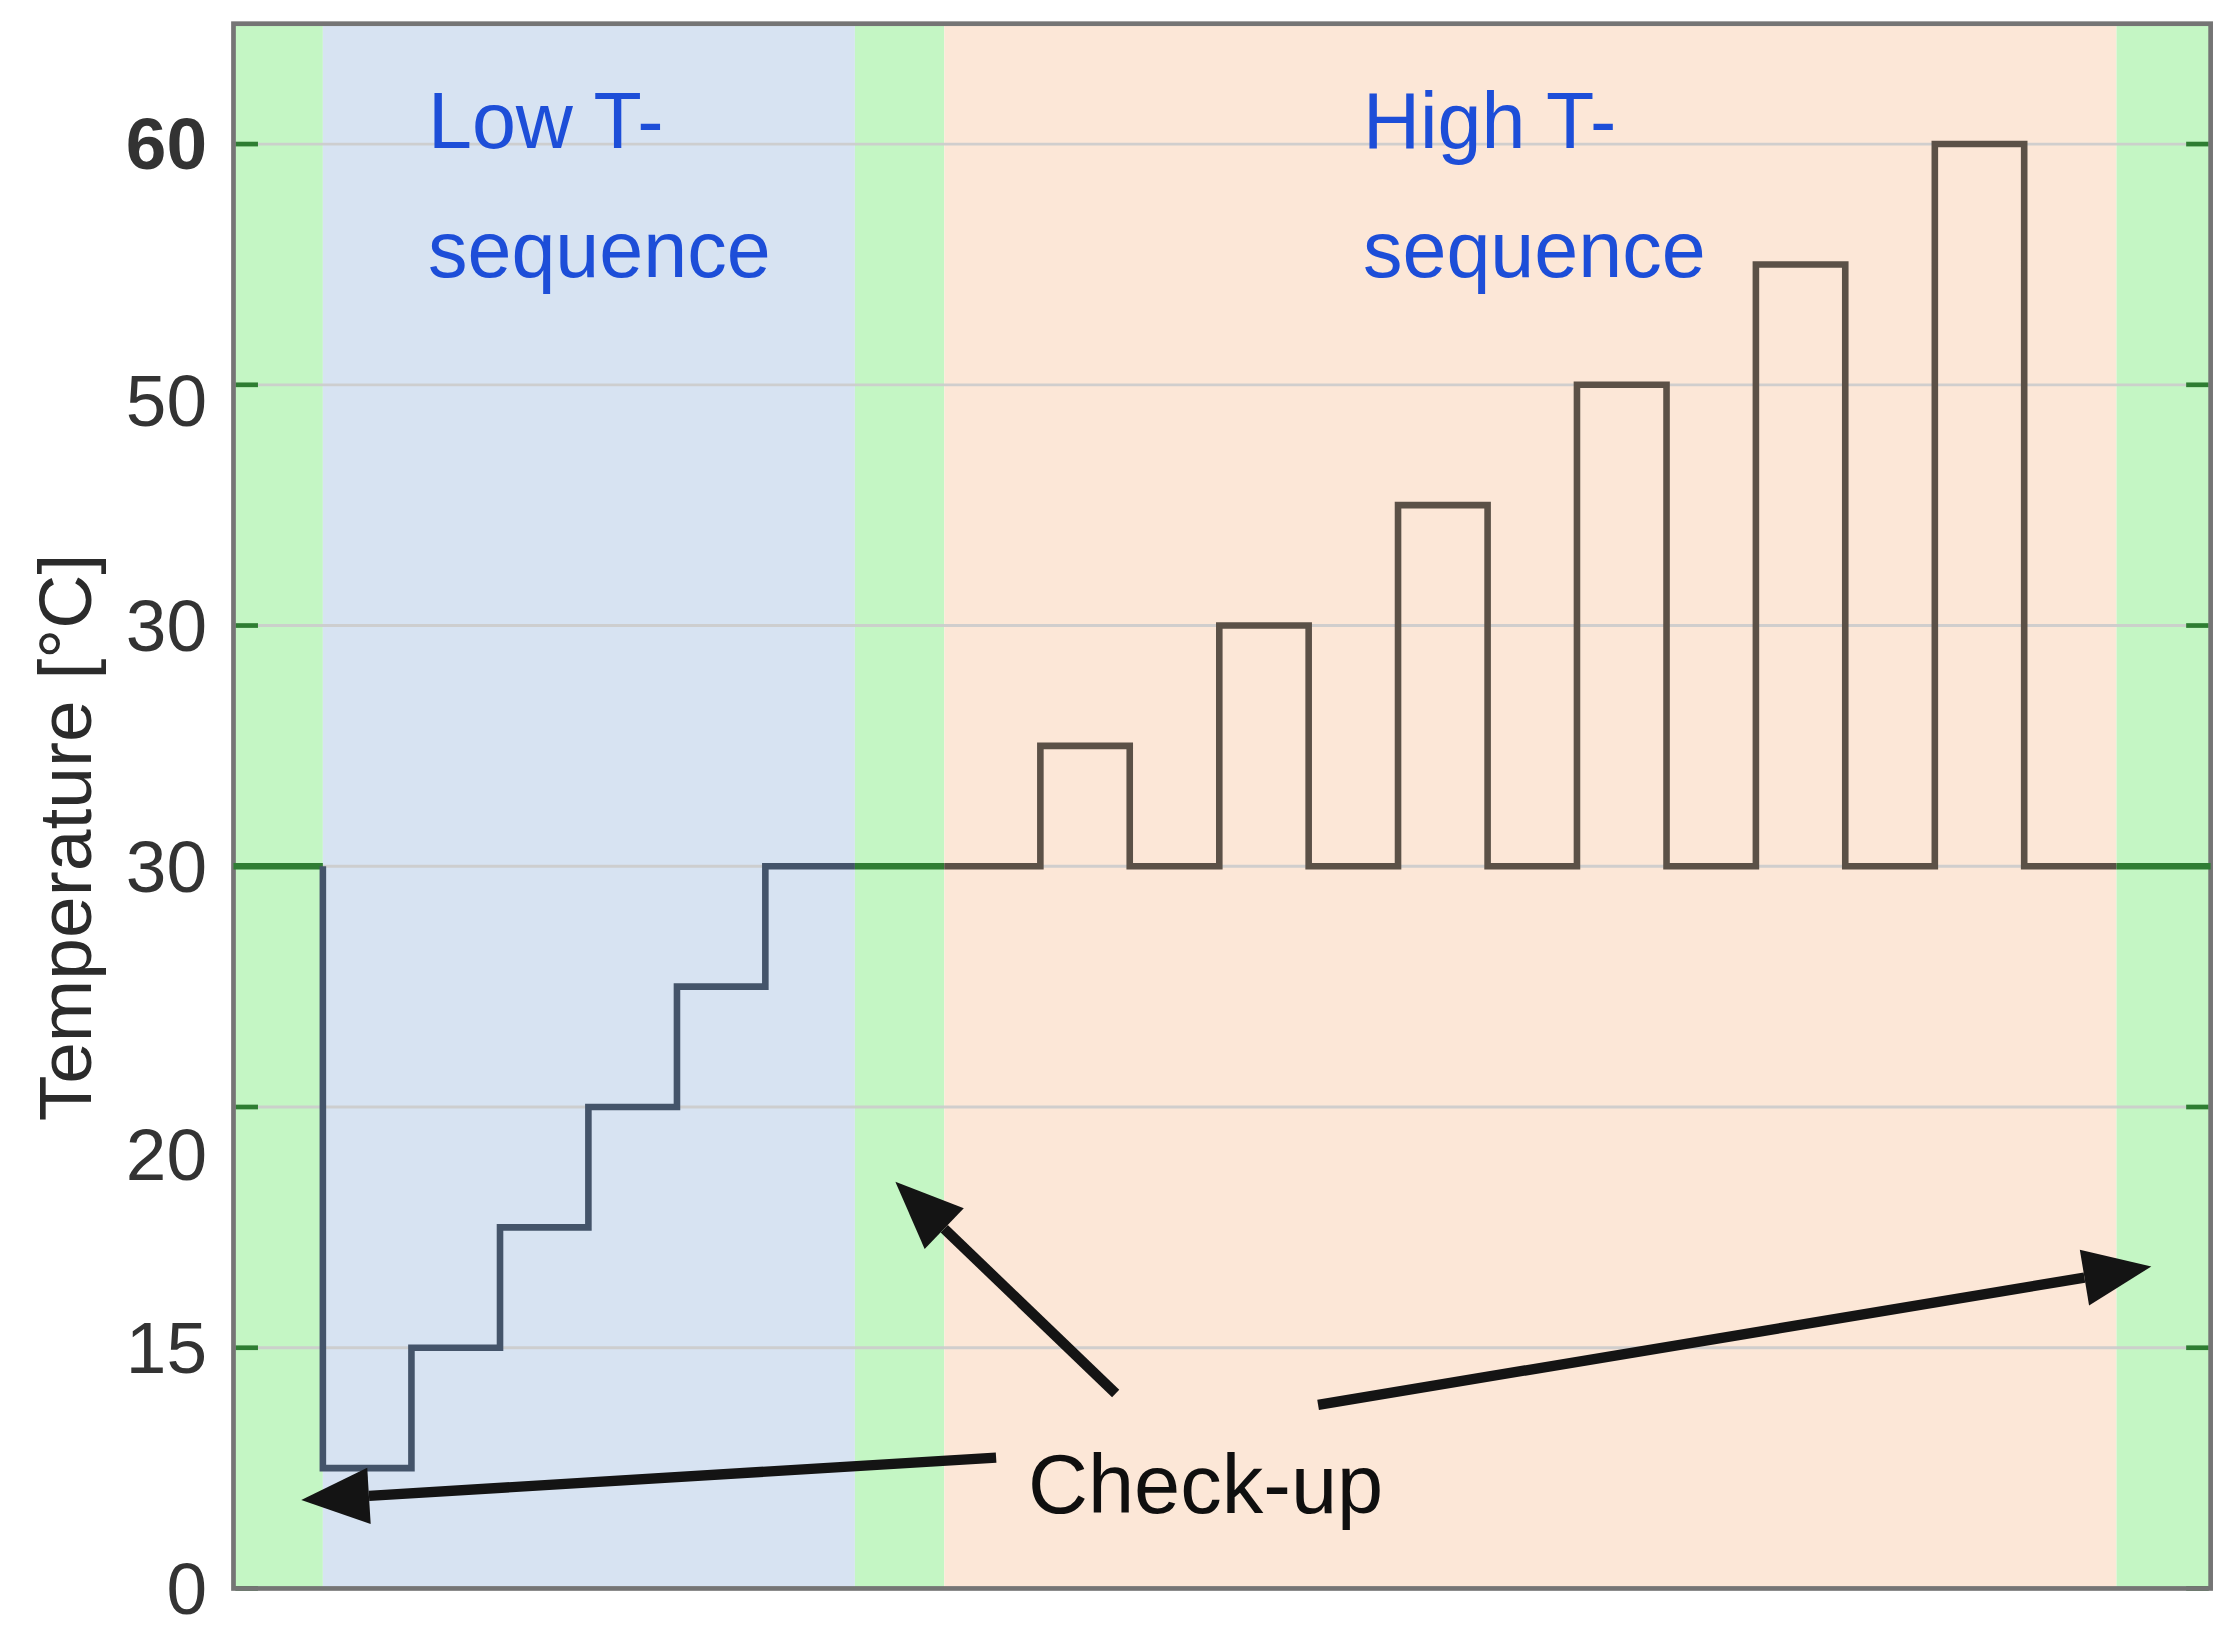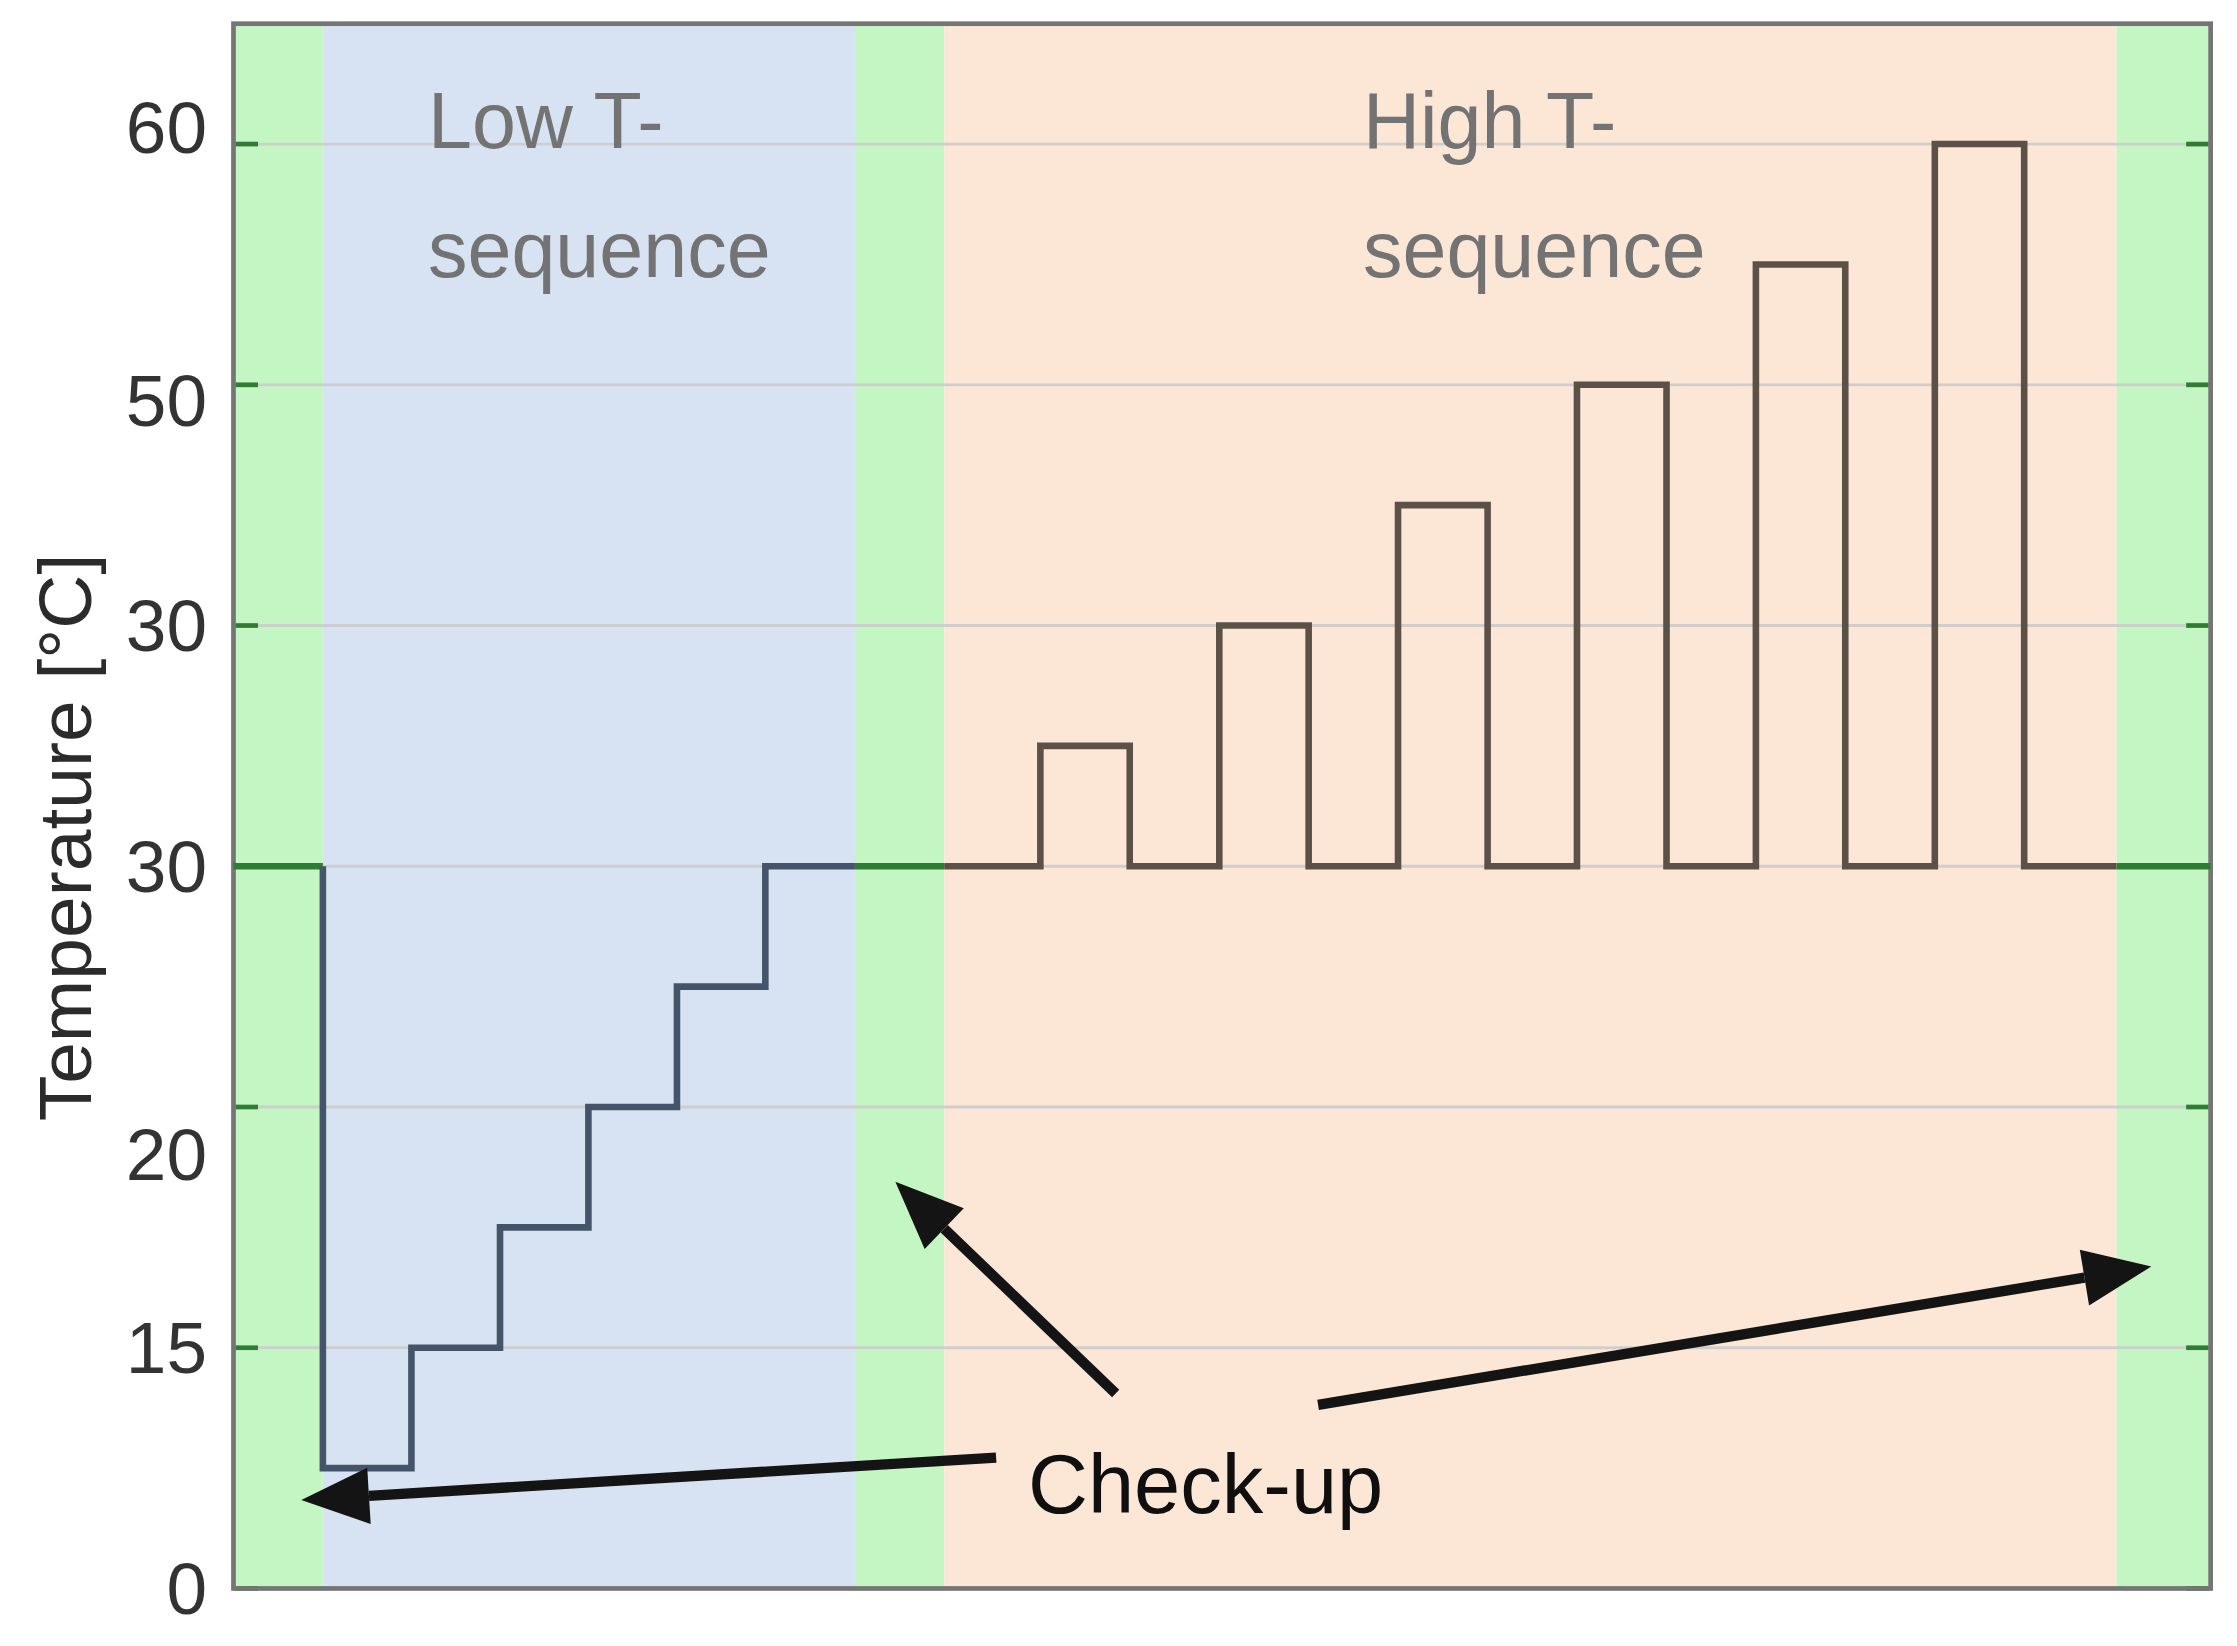--- a/index.html
+++ b/index.html
@@ -24,21 +24,21 @@
   .ytick{
     position:absolute;
     left:38px;width:169px;height:75px;
     text-align:right;
     font-size:73px;color:#333333;
     line-height:75px;
   }
   .region-label{
     position:absolute;
     top:56px;
-    font-size:79px;color:#737373;
+    font-size:79px;color:#1d4ed8;
     line-height:129px;
     white-space:nowrap;
   }
   #low-label{left:428px;}
   #high-label{left:1363px;}
   .checkup-label{
     position:absolute;
     left:1028px;top:1390px;
     font-size:83px;color:#0f0f0f;
     line-height:94px;
@@ -93,21 +93,21 @@
 
   <div class="ylabel">Temperature [°C]</div>
 
   <div id="yticks">
       <div class="ytick" style="top: 1551px;">0</div>
       <div class="ytick" style="top: 1310px;">15</div>
       <div class="ytick" style="top: 1069px; margin-top: 48px;">20</div>
       <div class="ytick" style="top: 829px;">30</div>
       <div class="ytick" style="top: 588px;">30</div>
       <div class="ytick" style="top: 347px; margin-top: 16px;">50</div>
-      <div class="ytick" style="top: 90px;">60</div>
+      <div class="ytick" style="top: 106px; font-weight: bold;">60</div>
     </div>
 
   <div id="low-label" class="region-label">
     <div>Low T-</div>
     <div>sequence</div>
   </div>
 
   <div id="high-label" class="region-label">
     <div>High T-</div>
     <div>sequence</div>

